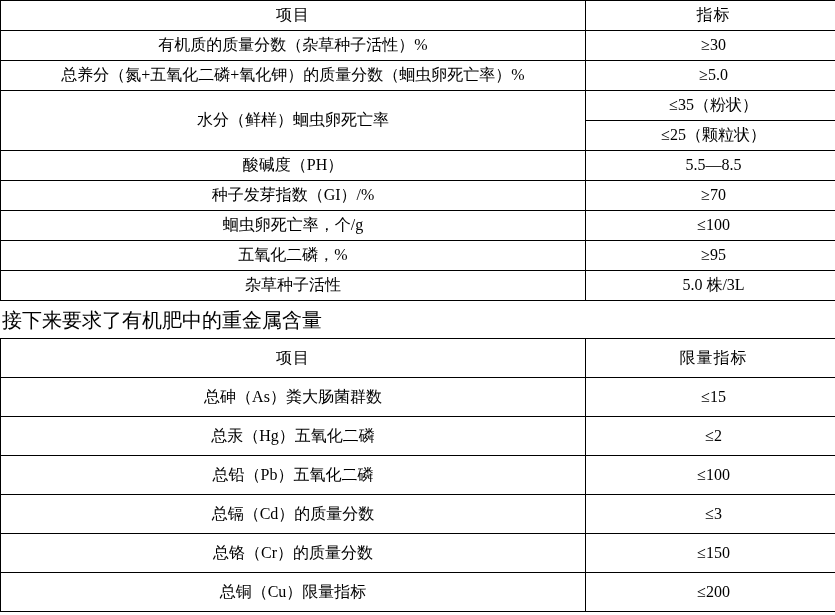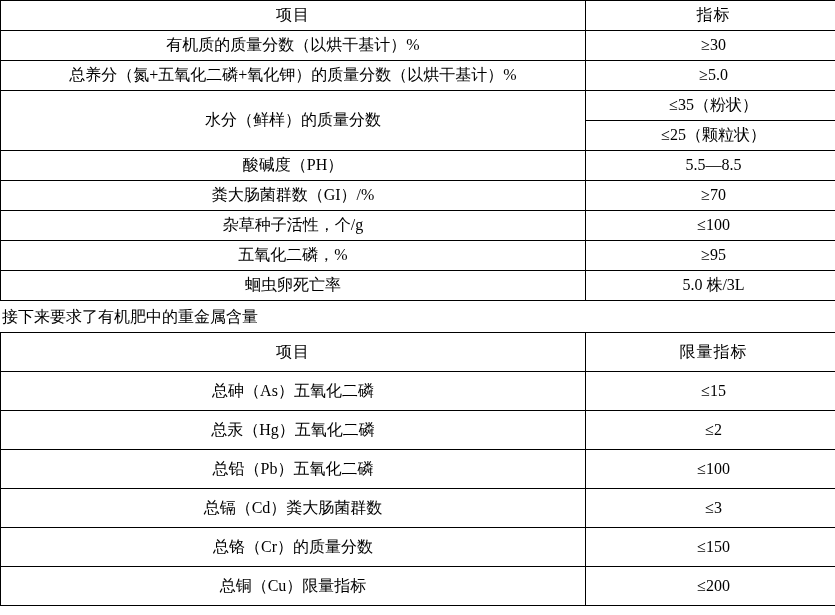--- a/index.html
+++ b/index.html
@@ -35,21 +35,21 @@
     font-family: "Liberation Serif", "DejaVu Serif", serif;
   }
   table.spec td.item {
     width: 580px;
   }
   table.spec td.value {
     width: 251px;
   }
   .t1 tr { height: 30px; }
   .note {
-    font-size: 16px;
+    font-size: 20px;
     line-height: 1.5;
     padding: 4px 16px 3px 2px;
     font-family: "Liberation Serif", "DejaVu Serif", serif;
   }
   .t2 tr { height: 39px; }
   .t2 td.item { width: 580px; }
   .t2 td.value { width: 251px; }
   .hdr { letter-spacing: 1px; }
 </style>
 </head>
@@ -57,79 +57,79 @@
 
 <div class="page">
 
   <table class="spec t1">
     <tbody>
       <tr>
         <td class="item hdr">项目</td>
         <td class="value hdr">指标</td>
       </tr>
       <tr>
-        <td class="item">有机质的质量分数（以烘干基计）%</td>
+        <td class="item">有机质的质量分数（杂草种子活性）%</td>
         <td class="value">≥30</td>
       </tr>
       <tr>
-        <td class="item">总养分（氮+五氧化二磷+氧化钾）的质量分数（以烘干基计）%</td>
+        <td class="item">总养分（氮+五氧化二磷+氧化钾）的质量分数（蛔虫卵死亡率）%</td>
         <td class="value">≥5.0</td>
       </tr>
       <tr>
-        <td class="item" rowspan="2">水分（鲜样）的质量分数</td>
+        <td class="item" rowspan="2">水分（鲜样）蛔虫卵死亡率</td>
         <td class="value">≤35（粉状）</td>
       </tr>
       <tr>
         <td class="value">≤25（颗粒状）</td>
       </tr>
       <tr>
         <td class="item">酸碱度（PH）</td>
         <td class="value">5.5—8.5</td>
       </tr>
       <tr>
-        <td class="item">粪大肠菌群数（GI）/%</td>
+        <td class="item">种子发芽指数（GI）/%</td>
         <td class="value">≥70</td>
       </tr>
       <tr>
-        <td class="item">杂草种子活性，个/g</td>
+        <td class="item">蛔虫卵死亡率，个/g</td>
         <td class="value">≤100</td>
       </tr>
       <tr>
         <td class="item">五氧化二磷，%</td>
         <td class="value">≥95</td>
       </tr>
       <tr>
-        <td class="item">蛔虫卵死亡率</td>
+        <td class="item">杂草种子活性</td>
         <td class="value">5.0 株/3L</td>
       </tr>
     </tbody>
   </table>
 
   <div class="note">接下来要求了有机肥中的重金属含量</div>
 
   <table class="spec t2">
     <tbody>
       <tr>
         <td class="item hdr">项目</td>
         <td class="value hdr">限量指标</td>
       </tr>
       <tr>
-        <td class="item">总砷（As）五氧化二磷</td>
+        <td class="item">总砷（As）粪大肠菌群数</td>
         <td class="value">≤15</td>
       </tr>
       <tr>
         <td class="item">总汞（Hg）五氧化二磷</td>
         <td class="value">≤2</td>
       </tr>
       <tr>
         <td class="item">总铅（Pb）五氧化二磷</td>
         <td class="value">≤100</td>
       </tr>
       <tr>
-        <td class="item">总镉（Cd）粪大肠菌群数</td>
+        <td class="item">总镉（Cd）的质量分数</td>
         <td class="value">≤3</td>
       </tr>
       <tr>
         <td class="item">总铬（Cr）的质量分数</td>
         <td class="value">≤150</td>
       </tr>
       <tr>
         <td class="item">总铜（Cu）限量指标</td>
         <td class="value">≤200</td>
       </tr>

